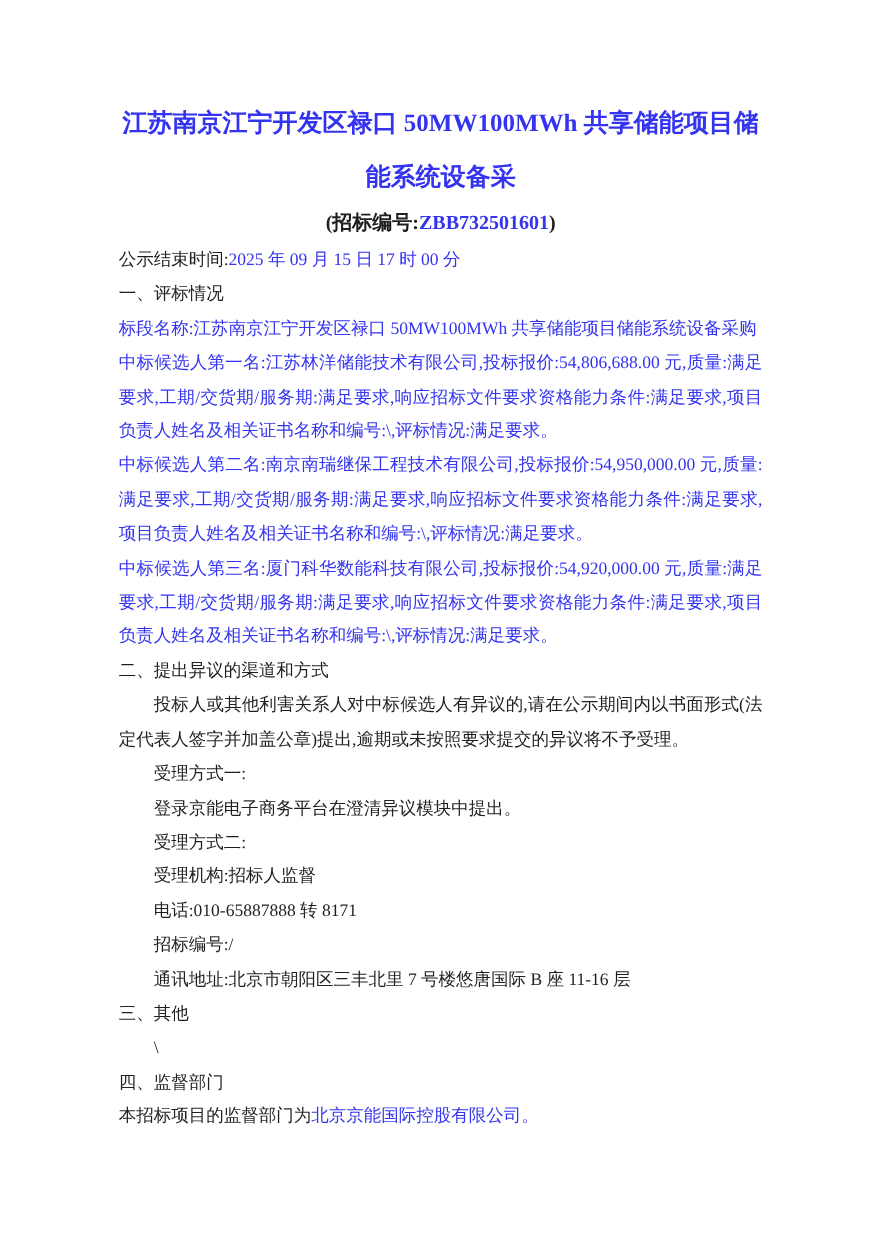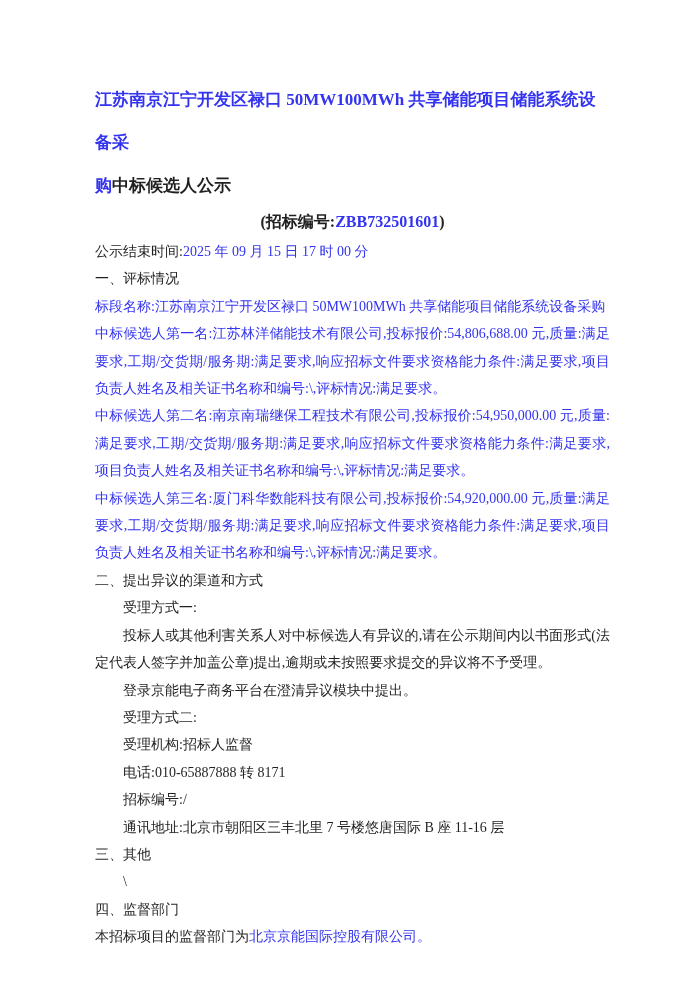--- a/index.html
+++ b/index.html
@@ -9,22 +9,22 @@
     font-family: "Liberation Serif", "DejaVu Serif", serif;
     color: #1f1f1f;
     overflow: hidden;
   }
   .page {
     width: 700px; height: 989px;
     background: #ffffff;
     padding: 78px 90px 0 95px;
   }
   .title {
-    text-align: left;
-    font-size: 17px;
+    text-align: center;
+    font-size: 20px;
     font-weight: bold;
     line-height: 43px;
   }
   .bidno {
     text-align: center;
     font-size: 16px;
     font-weight: bold;
     line-height: 29px;
     margin-bottom: 2px;
   }
@@ -37,42 +37,41 @@
   .blue { color: #3333f0; }
   .indent { text-indent: 2em; }
 </style>
 </head>
 <body>
 
 <div class="page">
 
   <div class="title">
     <div><span class="blue">江苏南京江宁开发区禄口 50MW100MWh 共享储能项目储能系统设备采</span></div>
-    <div><span class="blue">购</span><span>中标候选人公示</span></div>
   </div>
 
   <div class="bidno"><span>(招标编号:</span><span class="blue">ZBB732501601</span><span>)</span></div>
 
   <p class="line"><span class="bold">公示结束时间:</span><span class="blue bold">2025 年 09 月 15 日 17 时 00 分</span></p>
 
   <p class="line bold">一、评标情况</p>
 
   <p class="line blue">标段名称:江苏南京江宁开发区禄口 50MW100MWh 共享储能项目储能系统设备采购</p>
 
   <p class="line blue">中标候选人第一名:江苏林洋储能技术有限公司,投标报价:54,806,688.00 元,质量:满足要求,工期/交货期/服务期:满足要求,响应招标文件要求资格能力条件:满足要求,项目负责人姓名及相关证书名称和编号:\,评标情况:满足要求。</p>
 
   <p class="line blue">中标候选人第二名:南京南瑞继保工程技术有限公司,投标报价:54,950,000.00 元,质量:满足要求,工期/交货期/服务期:满足要求,响应招标文件要求资格能力条件:满足要求,项目负责人姓名及相关证书名称和编号:\,评标情况:满足要求。</p>
 
   <p class="line blue">中标候选人第三名:厦门科华数能科技有限公司,投标报价:54,920,000.00 元,质量:满足要求,工期/交货期/服务期:满足要求,响应招标文件要求资格能力条件:满足要求,项目负责人姓名及相关证书名称和编号:\,评标情况:满足要求。</p>
 
   <p class="line bold">二、提出异议的渠道和方式</p>
 
+  <p class="line indent">投标人或其他利害关系人对中标候选人有异议的,请在公示期间内以书面形式(法定代表人签字并加盖公章)提出,逾期或未按照要求提交的异议将不予受理。</p>
+
   <p class="line indent">受理方式一:</p>
-
-  <p class="line indent">投标人或其他利害关系人对中标候选人有异议的,请在公示期间内以书面形式(法定代表人签字并加盖公章)提出,逾期或未按照要求提交的异议将不予受理。</p>
 
   <p class="line indent">登录京能电子商务平台在澄清异议模块中提出。</p>
 
   <p class="line indent">受理方式二:</p>
 
   <p class="line indent">受理机构:招标人监督</p>
 
   <p class="line indent">电话:010-65887888 转 8171</p>
 
   <p class="line indent">招标编号:/</p>

